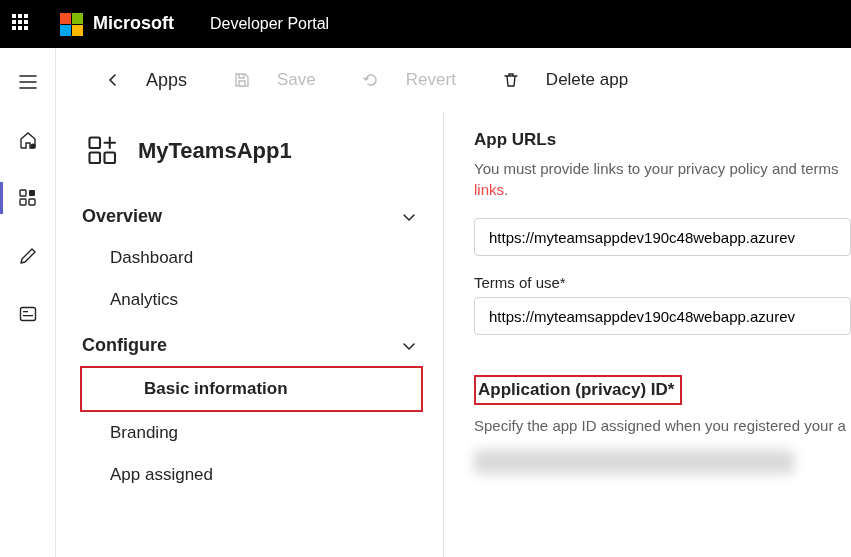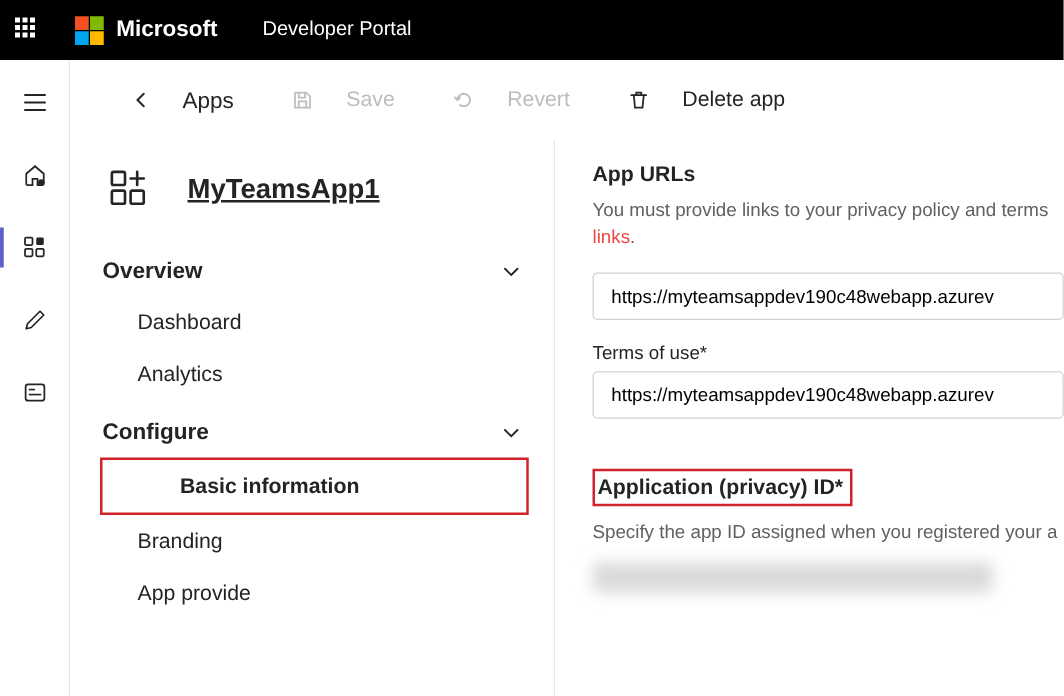--- a/index.html
+++ b/index.html
@@ -22,21 +22,21 @@
   .rail-icon { width: 20px; height: 20px; }
 
   
   .toolbar { position: absolute; top: 48px; left: 56px; right: 0; height: 64px; display: flex; align-items: center; padding-left: 50px; gap: 18px; }
   .toolbar .tbtn { display: flex; align-items: center; gap: 26px; font-size: 16px; color: #242424; cursor: pointer; margin-right: 28px; }
   .toolbar .tbtn.disabled { color: #bdbdbd; cursor: default; }
 
   
   .content { position: absolute; top: 112px; left: 56px; right: 0; bottom: 0; display: flex; }
   .sidecol { width: 388px; border-right: 1px solid #e5e5e5; padding: 8px 20px 0 24px; }
-  .appcard { display: flex; align-items: center; gap: 30px; padding: 14px 6px 24px; text-decoration: underline; }
+  .appcard { display: flex; align-items: center; gap: 18px; padding: 14px 6px 24px; }
   .appcard .ic { width: 34px; height: 34px; display:flex; align-items:center; justify-content:center; }
   .apptitle { font-size: 22px; font-weight: 700; }
 
   .accordion { }
   .acc-head { display: flex; justify-content: space-between; align-items: center; padding: 14px 6px 10px 2px; font-size: 18px; font-weight: 600; cursor: pointer; }
   .chevron { width: 16px; height: 16px; }
   .acc-item { padding: 11px 6px 11px 30px; font-size: 17px; cursor: pointer; }
   .acc-item.active { border: 2.5px solid #d1232b; background: #fff; }
   .acc-item.active span { font-weight: 600; margin-left: 32px; }
 
@@ -165,21 +165,21 @@
 
     <div class="accordion">
       <div class="acc-head">
         <span>Configure</span>
         <svg class="chevron" viewBox="0 0 16 16">
             <path d="M3 6l5 5 5-5" stroke="#242424" stroke-width="1.5" fill="none" stroke-linecap="round"></path>
           </svg>
       </div>
       <div class="acc-item active"><span>Basic information</span></div>
       <div class="acc-item"><span>Branding</span></div>
-      <div class="acc-item"><span>App provide</span></div>
+      <div class="acc-item"><span>App assigned</span></div>
     </div>
   </div>
 
   <div class="maincol">
     <div class="section-title">App URLs</div>
     <div class="section-help">
       <span>You must provide links to your privacy policy and terms</span>
       <span class="link">links</span><span>.</span>
     </div>
 

